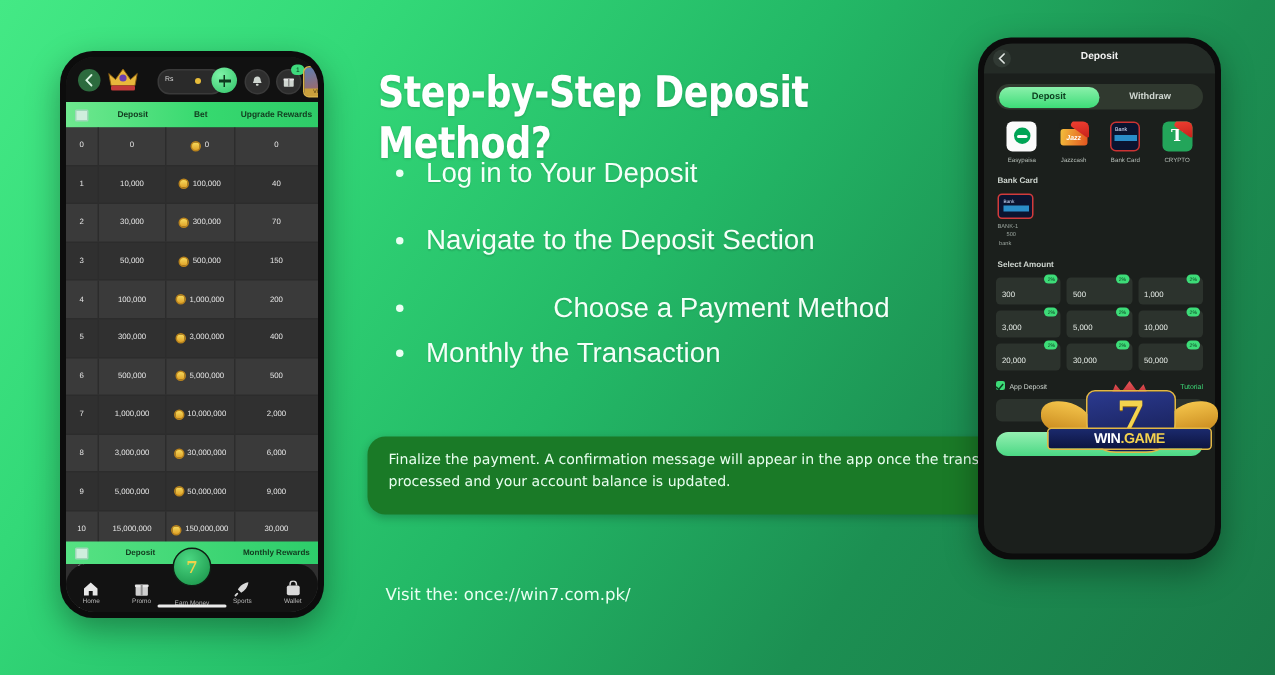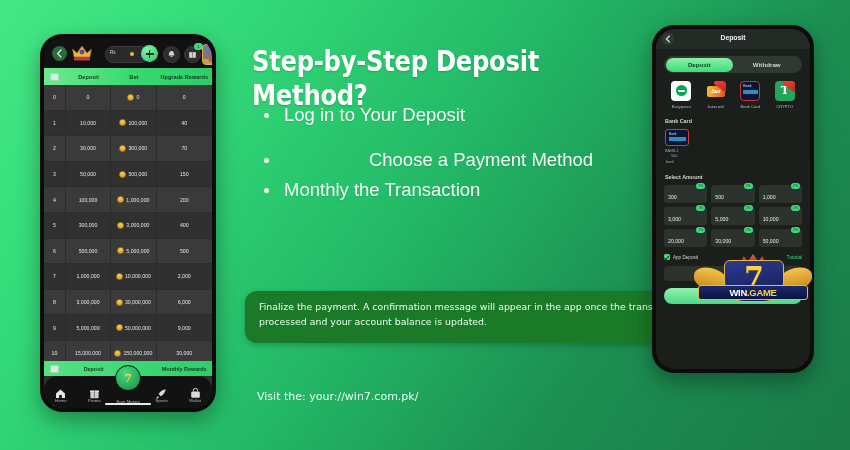--- a/index.html
+++ b/index.html
@@ -377,29 +377,30 @@
         <div class="homebar"></div>
       </div>
 
     </div>
   </div>
 
   <div class="headline">Step-by-Step Deposit Method?</div>
 
   <ul class="bullets">
     <li>Log in to Your Deposit</li>
+    <li>Navigate to the Deposit Section</li>
     <li class="tight">Choose a Payment Method</li>
     <li>Monthly the Transaction</li>
   </ul>
 
   <div class="callout">
     <p>Finalize the payment. A confirmation message will appear in the app once the transaction is successfully processed and your account balance is updated.</p>
   </div>
 
-  <div class="visit">Visit the: your://win7.com.pk/</div>
+  <div class="visit">Visit the: once://win7.com.pk/</div>
 
   <div class="phone" id="phoneR">
     <div class="screen">
 
       <div class="rhdr">
         <div class="rback">
           <svg width="8" height="8" viewBox="0 0 8 8" style="position:absolute;left:2px;top:2px">
               <path d="M5.4 1 L2.4 4 L5.4 7" stroke="#e0e6e2" stroke-width="1.1" fill="none" stroke-linecap="round"></path>
             </svg>
         </div>

